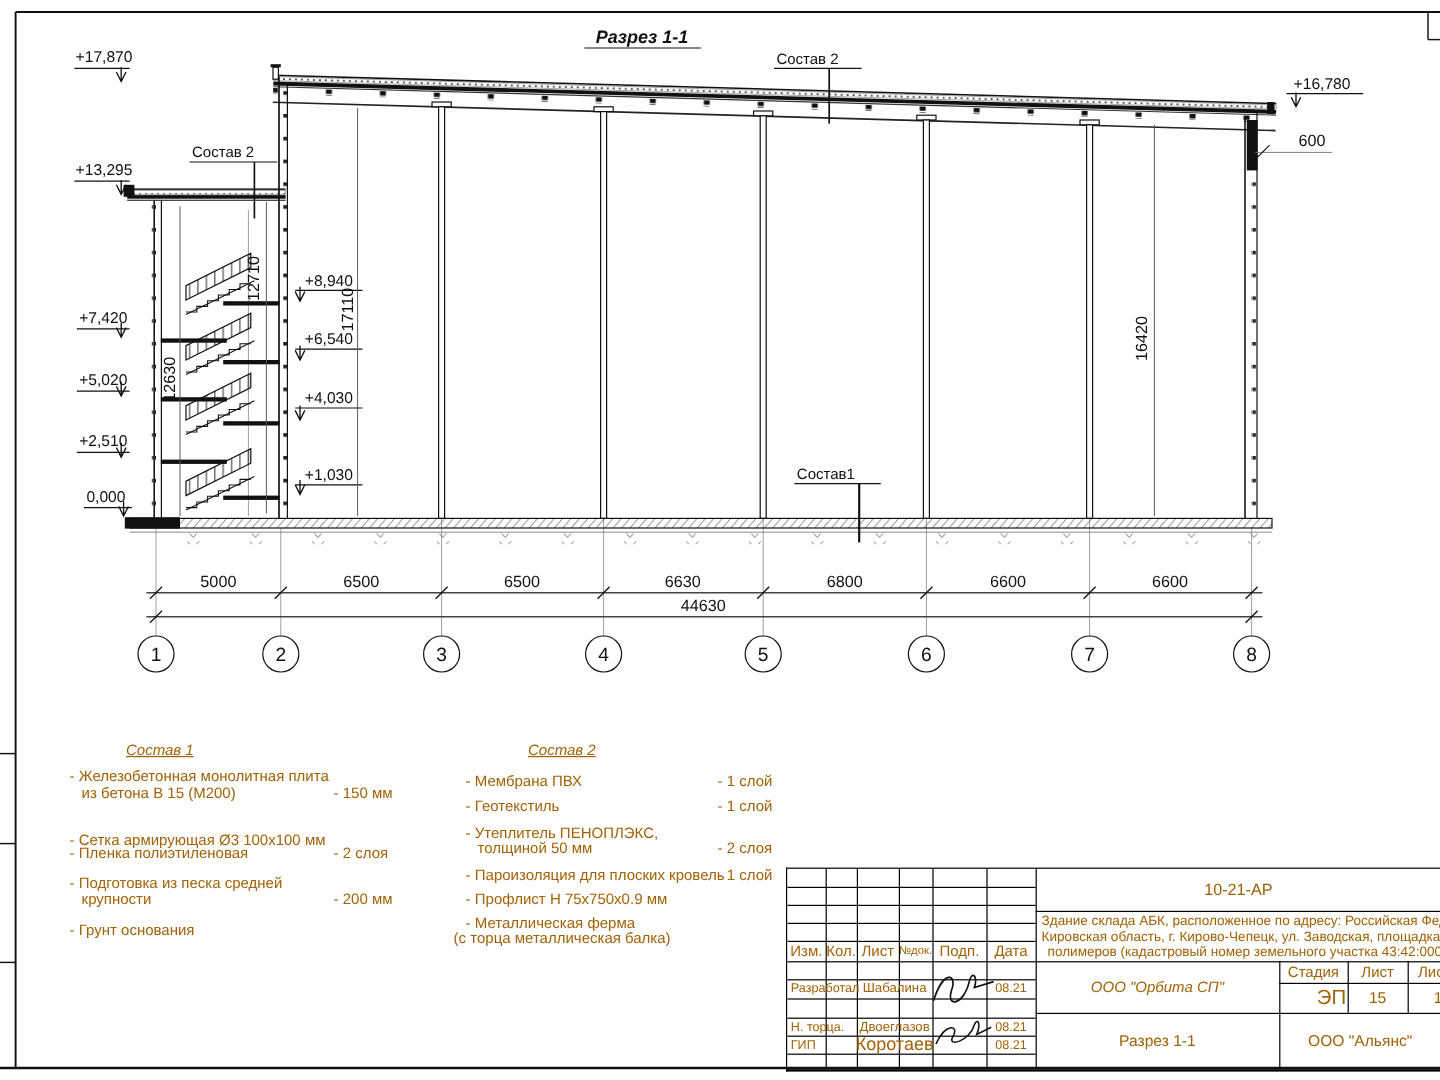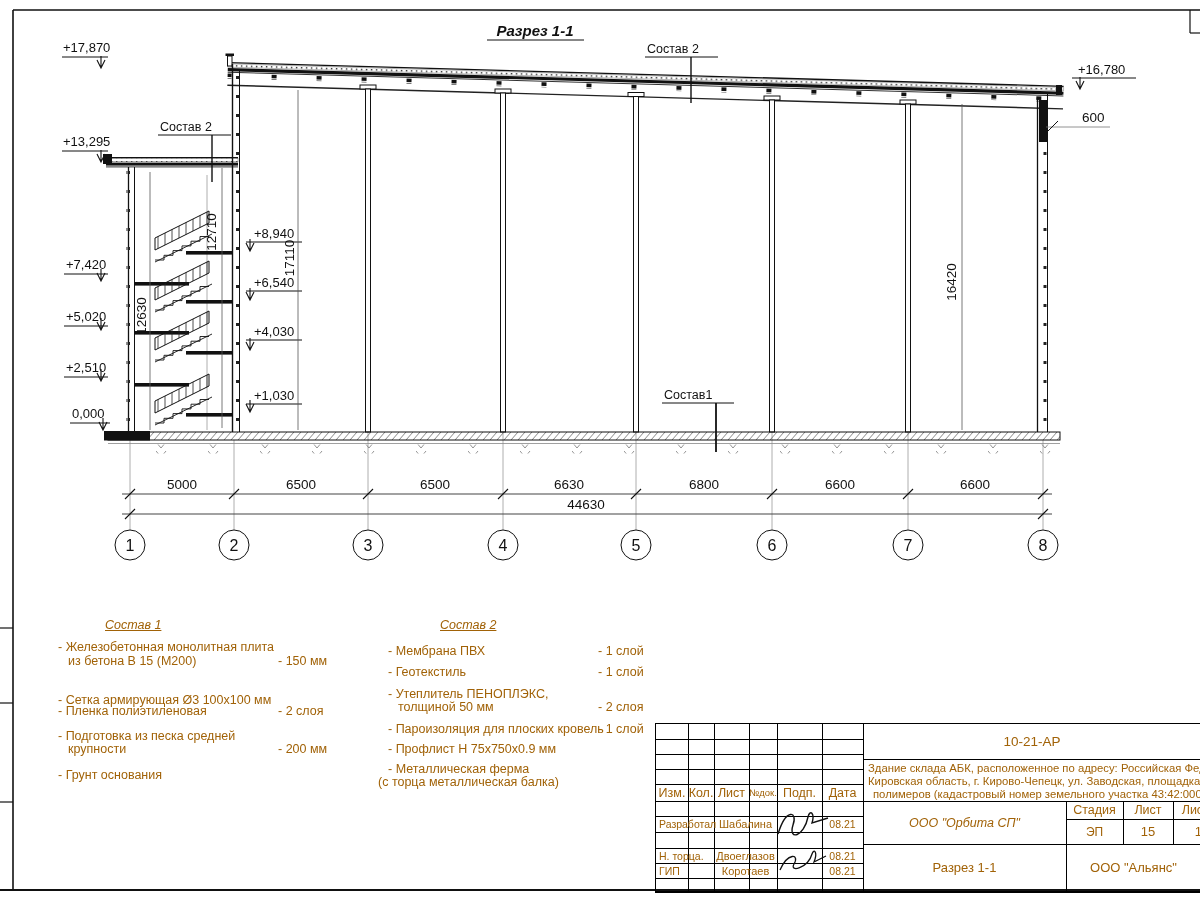--- a/index.html
+++ b/index.html
@@ -377,36 +377,36 @@
   <div class="cell" style="left:121px;top:60px;width:45px;height:17px;">Подп.</div>
   <div class="cell" style="left:166px;top:60px;width:41px;height:17px;">Дата</div>
 
   <div class="cell lft" style="left:0;top:92px;width:58px;height:16px;font-size:10.5px;">Разработал</div>
   <div class="cell" style="left:58px;top:92px;width:63px;height:16px;font-size:11px;">Шабалина</div>
   <div class="cell" style="left:166px;top:92px;width:41px;height:16px;font-size:10.5px;">08.21</div>
   <div class="cell lft" style="left:0;top:124px;width:58px;height:15px;font-size:10.5px;">Н. торца.</div>
   <div class="cell" style="left:58px;top:124px;width:63px;height:15px;font-size:11px;">Двоеглазов</div>
   <div class="cell" style="left:166px;top:124px;width:41px;height:15px;font-size:10.5px;">08.21</div>
   <div class="cell lft" style="left:0;top:139px;width:58px;height:15px;font-size:10.5px;">ГИП</div>
-  <div class="cell" style="left:58px;top:139px;width:63px;height:15px;font-size:11px;text-align:center;">Коротаев</div>
+  <div class="cell" style="left:58px;top:139px;width:63px;height:15px;font-size:15px;text-align:center;">Коротаев</div>
   <div class="cell" style="left:166px;top:139px;width:41px;height:15px;font-size:10.5px;">08.21</div>
 
   <svg width="60" height="78" style="left:118px;top:80px;">
     <path d="M4,30 C12,4 24,7 19,21 C14,37 30,33 34,13 C36,5 41,9 38,19 L54,14" stroke="#111" stroke-width="1.4" fill="none"></path>
     <path d="M6,66 C14,48 26,50 20,60 C15,69 34,64 38,50 C40,44 44,48 40,58 L52,52" stroke="#111" stroke-width="1.3" fill="none"></path>
   </svg>
 
   <div class="cell" style="left:207px;top:0;width:338px;height:35px;font-size:13.5px;">10-21-АР</div>
   <div class="cell lft" style="left:209px;top:37px;width:336px;height:13px;font-size:11.3px;">Здание склада АБК, расположенное по адресу: Российская Федерация,</div>
   <div class="cell lft" style="left:209px;top:50px;width:336px;height:13px;font-size:11.3px;">Кировская область, г. Кирово-Чепецк, ул. Заводская, площадка завода</div>
   <div class="cell lft" style="left:214px;top:63px;width:331px;height:13px;font-size:11.3px;">полимеров (кадастровый номер земельного участка 43:42:000022:3</div>
   <div class="cell" style="left:207px;top:77px;width:203px;height:43px;font-style:italic;">ООО "Орбита СП"</div>
   <div class="cell" style="left:410px;top:77px;width:57px;height:18px;">Стадия</div>
   <div class="cell" style="left:467px;top:77px;width:50px;height:18px;">Лист</div>
   <div class="cell" style="left:517px;top:77px;width:58px;height:18px;">Листов</div>
-  <div class="cell" style="left:410px;top:95px;width:57px;height:25px;font-size:12px;">ЭП</div>
+  <div class="cell" style="left:410px;top:95px;width:57px;height:25px;font-size:17px;padding-left:15px;">ЭП</div>
   <div class="cell" style="left:467px;top:95px;width:50px;height:25px;font-size:13px;">15</div>
   <div class="cell" style="left:517px;top:95px;width:58px;height:25px;font-size:13px;">17</div>
   <div class="cell" style="left:207px;top:120px;width:203px;height:47px;font-size:13px;">Разрез 1-1</div>
   <div class="cell" style="left:410px;top:120px;width:135px;height:47px;font-size:13px;">ООО "Альянс"</div>
 </div>
 
 </div>
 
 </body></html>

